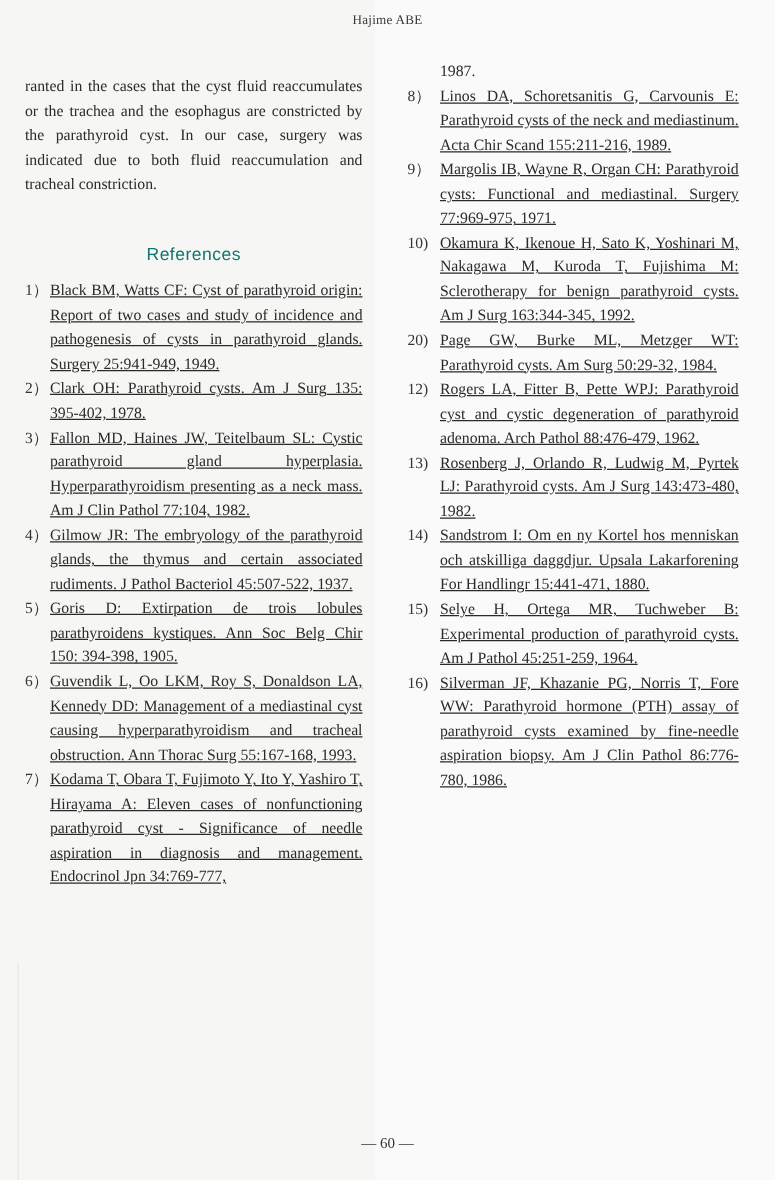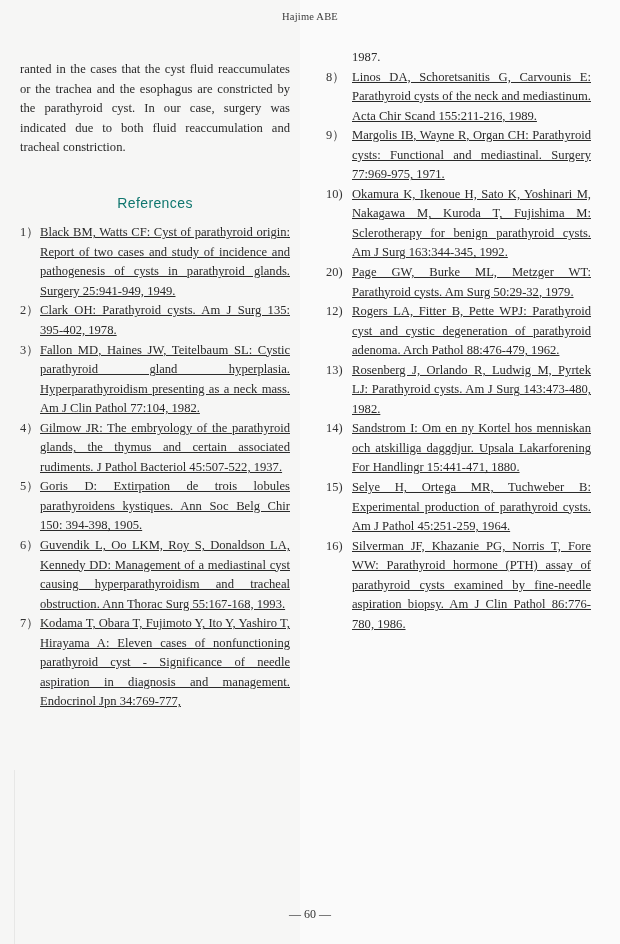--- a/index.html
+++ b/index.html
@@ -104,21 +104,21 @@
   <div class="ref">
       <span class="ref-num">9）</span>
       <span class="ref-text">Margolis IB, Wayne R, Organ CH: Parathyroid cysts: Functional and mediastinal. Surgery 77:969-975, 1971.</span>
     </div>
   <div class="ref">
       <span class="ref-num">10)</span>
       <span class="ref-text">Okamura K, Ikenoue H, Sato K, Yoshinari M, Nakagawa M, Kuroda T, Fujishima M: Sclerotherapy for benign parathyroid cysts. Am J Surg 163:344-345, 1992.</span>
     </div>
   <div class="ref">
       <span class="ref-num">20)</span>
-      <span class="ref-text">Page GW, Burke ML, Metzger WT: Parathyroid cysts. Am Surg 50:29-32, 1979.</span>
+      <span class="ref-text">Page GW, Burke ML, Metzger WT: Parathyroid cysts. Am Surg 50:29-32, 1984.</span>
     </div>
   <div class="ref">
       <span class="ref-num">12)</span>
       <span class="ref-text">Rogers LA, Fitter B, Pette WPJ: Parathyroid cyst and cystic degeneration of parathyroid adenoma. Arch Pathol 88:476-479, 1962.</span>
     </div>
   <div class="ref">
       <span class="ref-num">13)</span>
       <span class="ref-text">Rosenberg J, Orlando R, Ludwig M, Pyrtek LJ: Parathyroid cysts. Am J Surg 143:473-480, 1982.</span>
     </div>
   <div class="ref">

